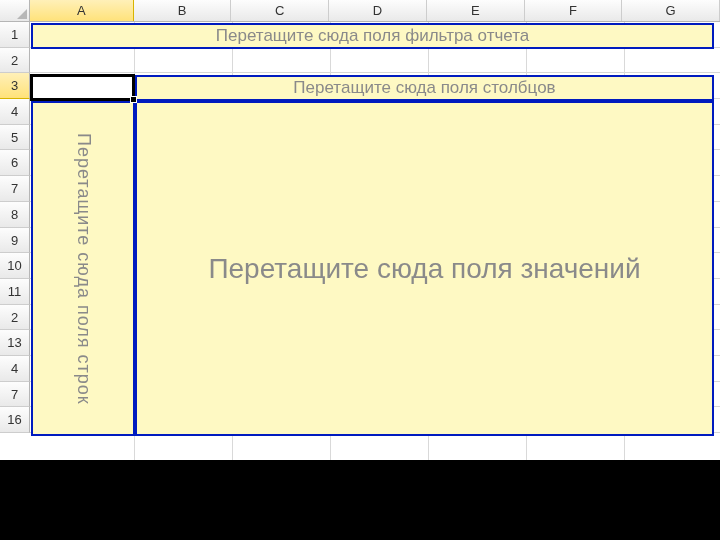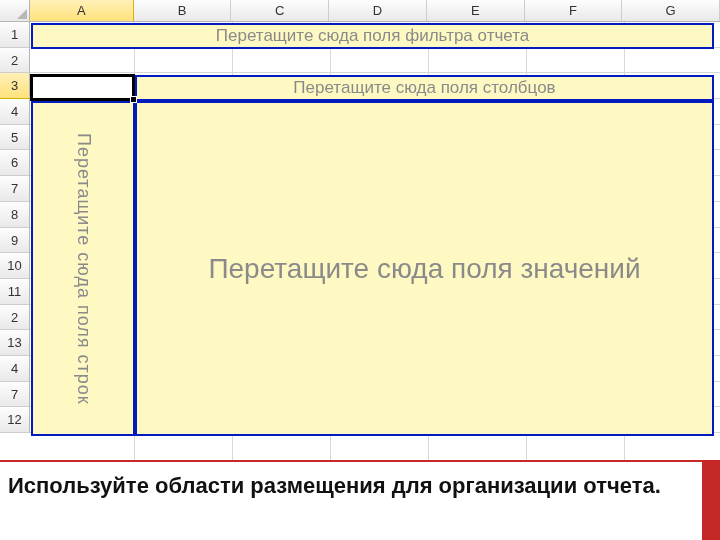--- a/index.html
+++ b/index.html
@@ -265,21 +265,21 @@
           </div>
         <div class="row">
             <div class="row-h">4</div>
             <div class="cells"></div>
           </div>
         <div class="row">
             <div class="row-h">7</div>
             <div class="cells"></div>
           </div>
         <div class="row">
-            <div class="row-h">12</div>
+            <div class="row-h">16</div>
             <div class="cells"></div>
           </div>
       </div>
 
       <div class="gridlines">
         <div class="vline" style="left:104px"></div>
         <div class="vline" style="left:202px"></div>
         <div class="vline" style="left:300px"></div>
         <div class="vline" style="left:398px"></div>
         <div class="vline" style="left:496px"></div>
@@ -299,18 +299,14 @@
         <span class="hint">Перетащите сюда поля значений</span>
       </div>
 
       <div class="active-cell">
         <div class="fill-handle"></div>
       </div>
 
     </div>
   </div>
 
-  <div class="caption-bar">
-    <div class="caption-text">Используйте области размещения для организации отчета.</div>
-    <div class="caption-accent"></div>
-  </div>
 
 </div>
 
 </body></html>

